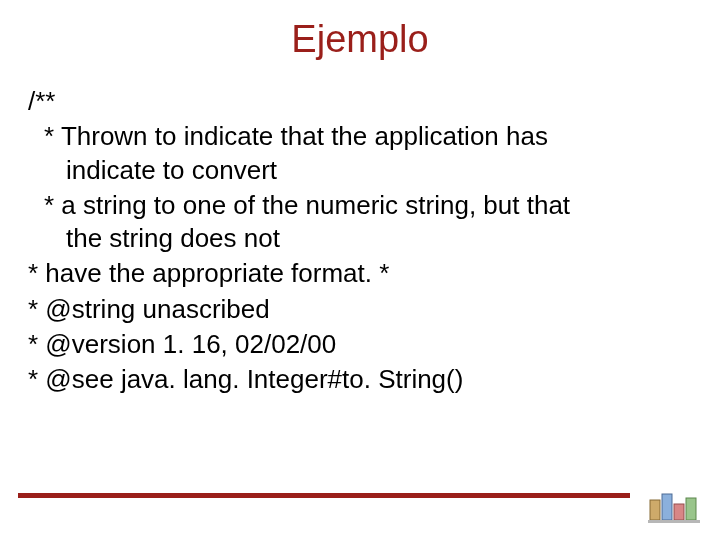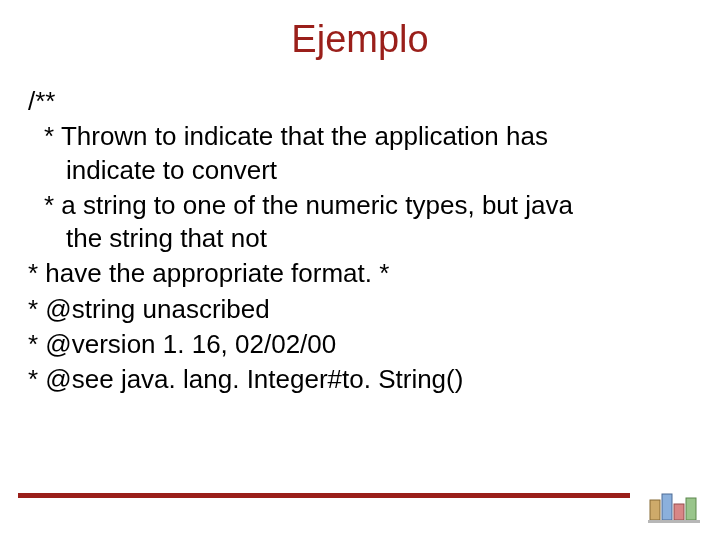--- a/index.html
+++ b/index.html
@@ -64,22 +64,22 @@
     <div class="bullet">/**</div>
 
     <div class="bullet justify">
       <span class="star">* </span>
       <span class="txt">Thrown to indicate that the application has</span>
       <span class="cont">indicate to convert</span>
     </div>
 
     <div class="bullet justify">
       <span class="star">* </span>
-      <span class="txt">a string to one of the numeric types, but java</span>
-      <span class="cont">the string that not</span>
+      <span class="txt">a string to one of the numeric string, but that</span>
+      <span class="cont">the string does not</span>
     </div>
 
     <div class="bullet">
       <span class="star">* </span>
       <span class="txt">have the appropriate format. *</span>
     </div>
 
     <div class="bullet">
       <span class="star">* </span>
       <span class="txt">@string unascribed</span>

